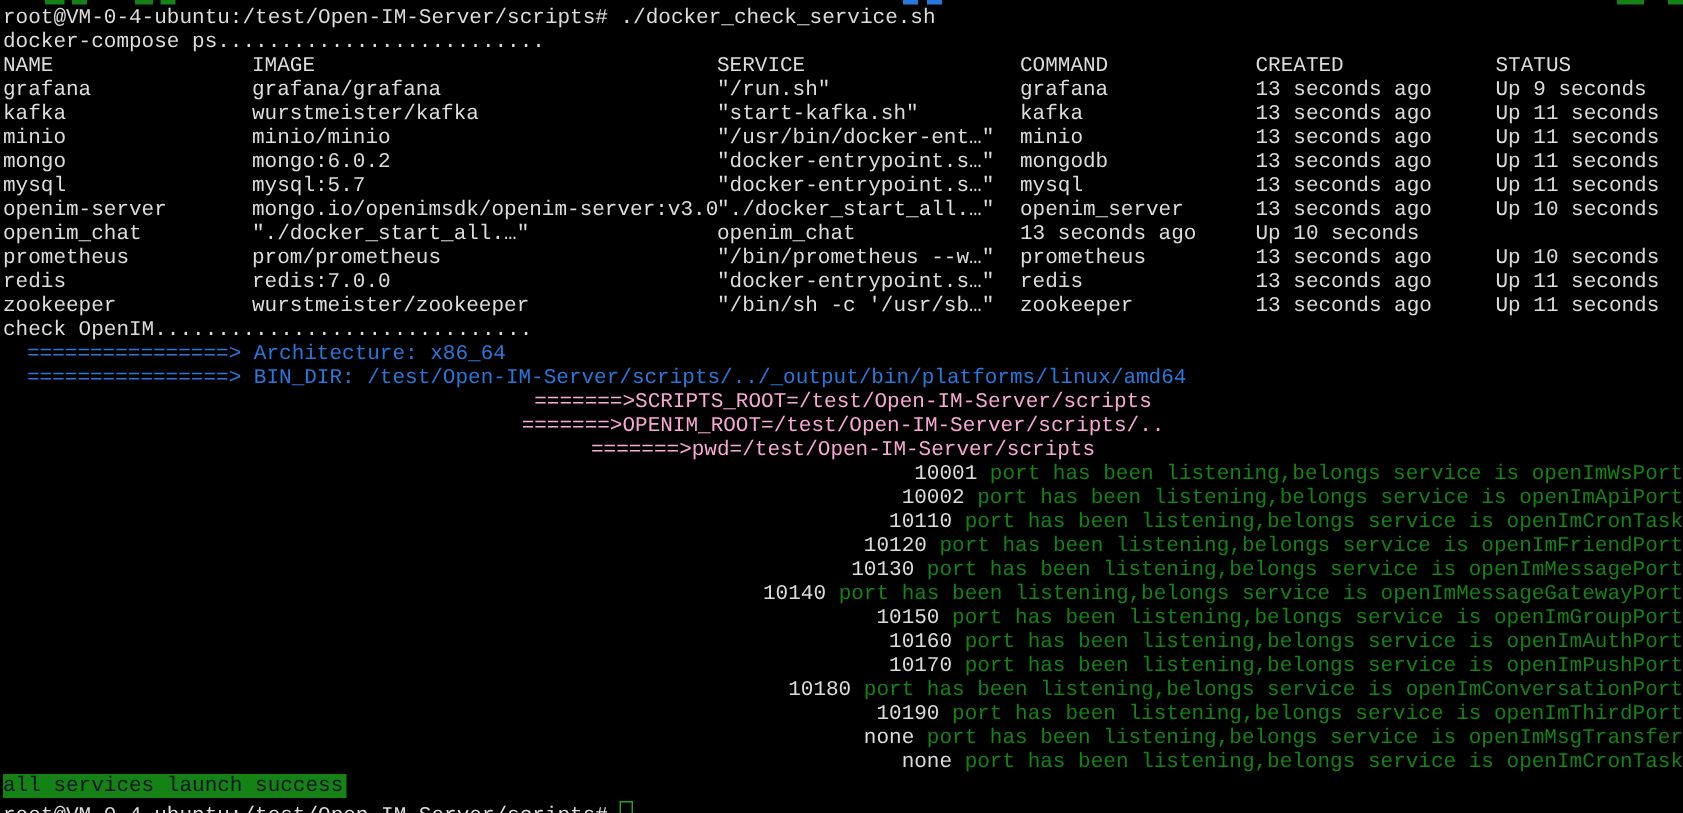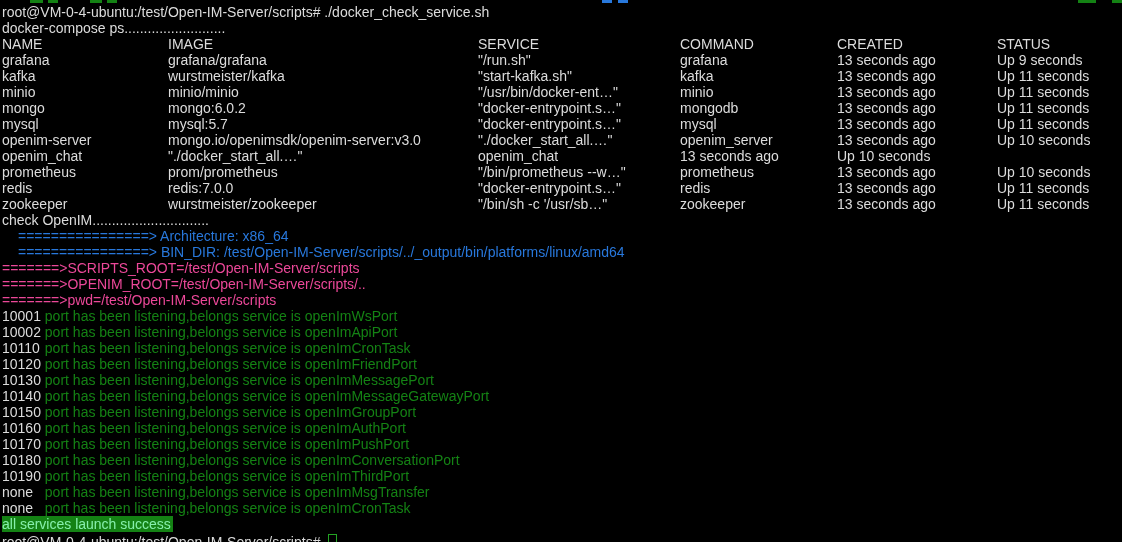--- a/index.html
+++ b/index.html
@@ -1,37 +1,37 @@
 <!DOCTYPE html>
 <html><head>
 <meta charset="utf-8">
 <style>
   html,body{margin:0;padding:0;background:#000;}
   .screen{
     position:relative;
     width:1122px;height:542px;
     background:#000;
     overflow:hidden;
-    font-family:Liberation Sans, sans-serif;
+    font-family:Liberation Mono, monospace;
     font-size:14px;
     line-height:16px;
     color:#dcdcdc;
     cursor:text;
   }
   .content{position:absolute;top:4px;left:2px;right:0;}
   .line{white-space:pre;height:16px;}
-  .green{color:#148214;}
+  .green{color:#148214;text-align:right;}
   .blue{color:#2878dc;margin-left:16px;}
-  .yellow{color:#ec4899;}
+  .yellow{color:#f9a8d4;text-align:center;}
   
   .trow{display:grid;grid-template-columns:166px 310px 202px 157px 160px auto;height:16px;}
   .trow span{white-space:pre;overflow:hidden;}
   
   .port{display:inline-block;min-width:5ch;color:#dcdcdc;}
-  .success{display:inline-block;background:#148214;color:#86efac;padding:0 2px 0 0;}
+  .success{display:inline-block;background:#148214;color:#0f172a;padding:0 2px 0 0;}
   .cursor{
     display:inline-block;width:7px;height:13px;
     border:1px solid #23a323;margin-left:8px;
     transform:translateY(2px);
   }
   
   .artifact{position:absolute;top:0;height:3px;}
   .artifact.g{background:#148214;}
   .artifact.b{background:#2878dc;}
 </style>

